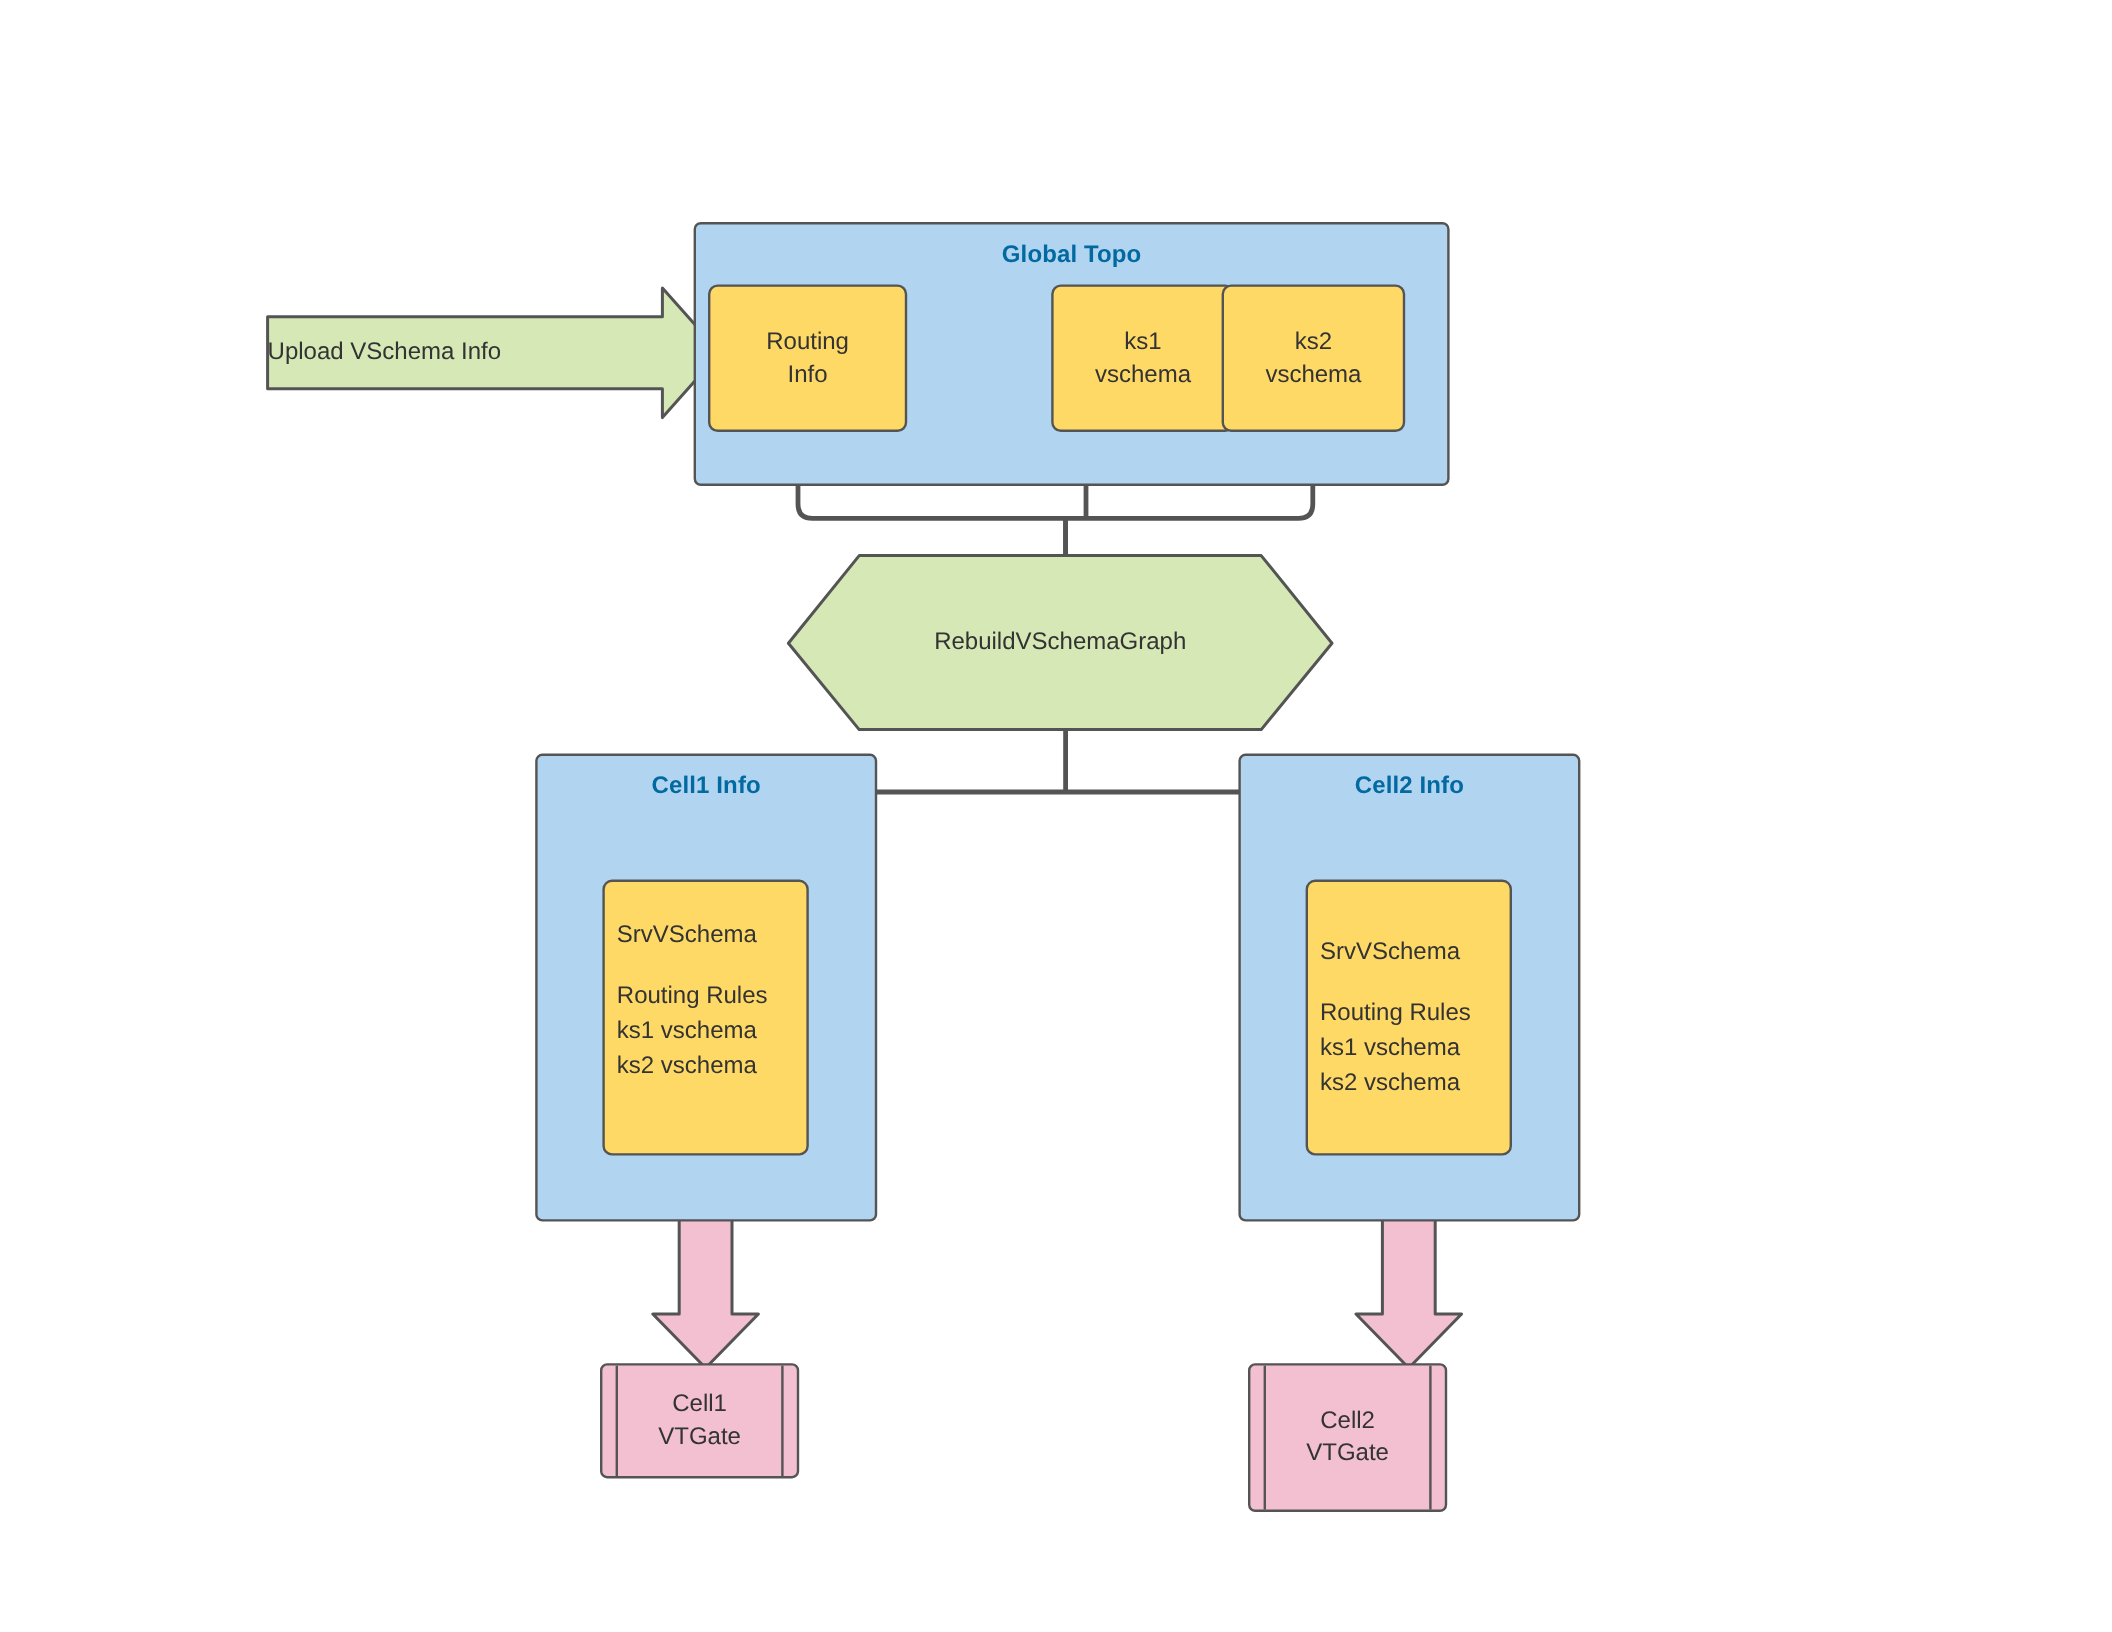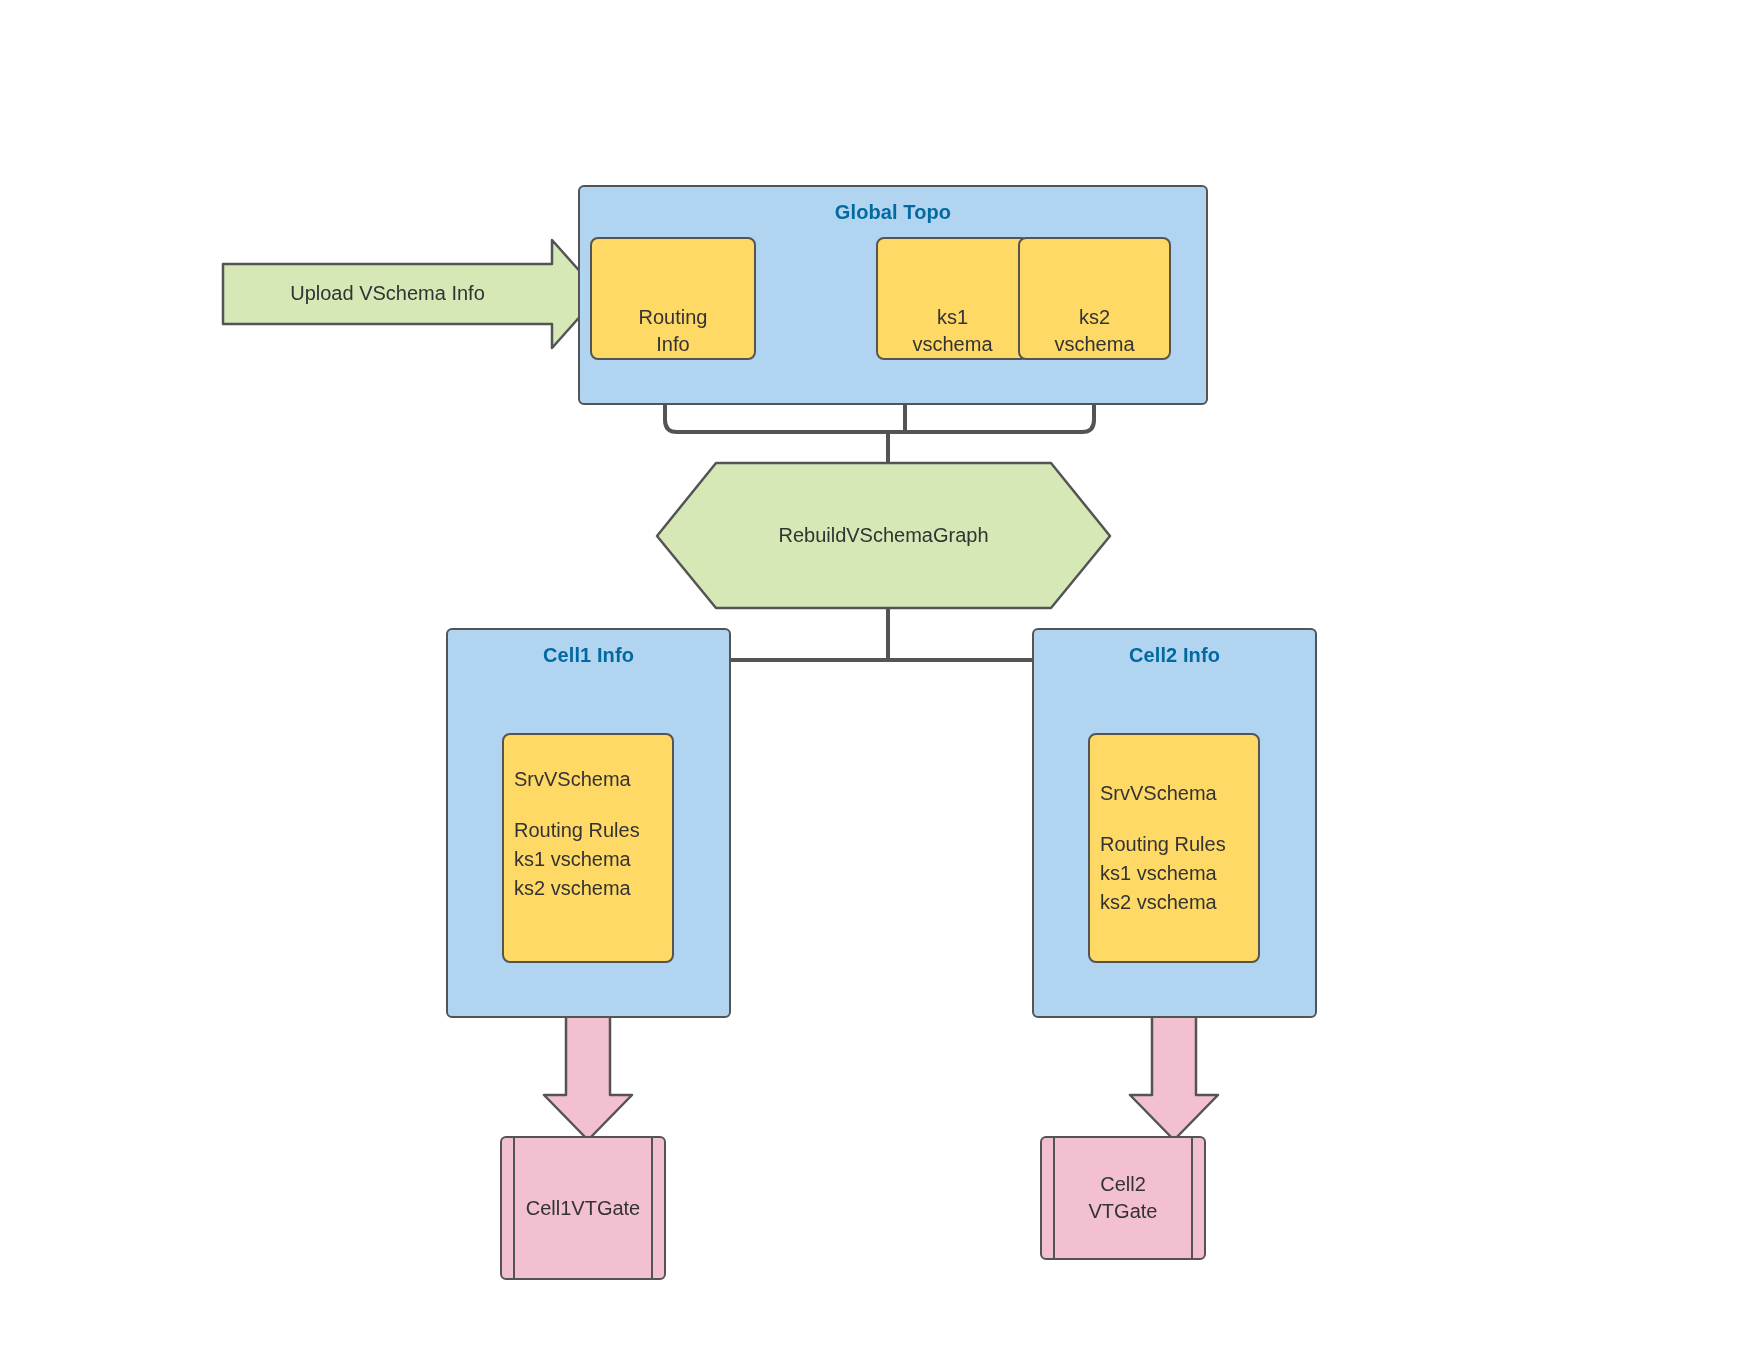--- a/index.html
+++ b/index.html
@@ -2,21 +2,21 @@
 <html><head>
 <meta charset="utf-8">
 <style>
   html,body{margin:0;padding:0;background:#ffffff;}
   body{width:1760px;height:1360px;font-family:"Liberation Sans",sans-serif;color:#333333;overflow:hidden;position:relative;}
   #stage{position:absolute;left:0;top:0;width:1760px;height:1360px;}
   svg#wires{position:absolute;left:0;top:0;width:1760px;height:1360px;pointer-events:none;}
   .node{position:absolute;box-sizing:border-box;display:flex;align-items:center;justify-content:center;text-align:center;}
   .container-box{border:2.5px solid #545454;border-radius:6px;background:#b1d5f0;}
   .container-title{position:absolute;left:0;right:0;top:14px;text-align:center;font-weight:bold;font-size:20px;color:#0369a1;letter-spacing:.1px;}
-  .yellow{background:#ffd966;border:2.5px solid #545454;border-radius:8px;font-size:20px;line-height:1.35;justify-content:flex-end;}
+  .yellow{background:#ffd966;border:2.5px solid #545454;border-radius:8px;font-size:20px;line-height:1.35;}
   .pink-proc{background:#f2c0d0;border:2.5px solid #545454;border-radius:6px;font-size:20px;line-height:1.35;}
   .pink-proc .bar{position:absolute;top:0;bottom:0;width:0;border-left:2.5px solid #545454;}
   .pink-proc .bar.l{left:11px;}
   .pink-proc .bar.r{right:11px;}
   .srv-text{text-align:left;width:100%;padding:0 0 0 10px;box-sizing:border-box;font-size:20px;line-height:1.45;color:#333333;}
   .srv-text .blank{display:block;height:22px;}
   .hex-label,.arrow-label{position:absolute;font-size:20px;color:#333333;white-space:nowrap;}
 </style>
 </head>
 <body>
@@ -47,21 +47,21 @@
     <path d="M1174,660 L1174,718" stroke="#545454" stroke-width="4" fill="none" marker-end="url(#arrowGray)"></path>
 
     <path d="M566,962 L610,962 L610,1095 L632,1095 L588,1140 L544,1095 L566,1095 Z" fill="#f2c0d0" stroke="#545454" stroke-width="2.5" stroke-linejoin="round"></path>
     <path d="M1152,962 L1196,962 L1196,1095 L1218,1095 L1174,1140 L1130,1095 L1152,1095 Z" fill="#f2c0d0" stroke="#545454" stroke-width="2.5" stroke-linejoin="round"></path>
 
     <path d="M223,264 L552,264 L552,240 L600,294 L552,348 L552,324 L223,324 Z" fill="#d5e8b6" stroke="#545454" stroke-width="2.5" stroke-linejoin="round"></path>
 
     <path d="M716,463 L1051,463 L1110,536 L1051,608 L716,608 L657,536 Z" fill="#d5e8b6" stroke="#545454" stroke-width="2.5" stroke-linejoin="round"></path>
   </svg>
 
-  <div class="arrow-label" style="left:223px;top:282px;width:329px;text-align:center;">Upload VSchema Info</div>
+  <div class="arrow-label" style="left:223px;top:282px;width:329px;">Upload VSchema Info</div>
 
   <div class="hex-label" style="left:657px;top:524px;width:453px;text-align:center;">RebuildVSchemaGraph</div>
 
   <div class="node container-box" style="left:578px;top:185px;width:630px;height:220px;">
     <div class="container-title">Global Topo</div>
   </div>
 
   <div class="node yellow" style="left:590px;top:237px;width:166px;height:123px;flex-direction:column;">
     <span>Routing</span>
     <span>Info</span>
@@ -84,21 +84,21 @@
   <div class="node yellow" style="left:502px;top:733px;width:172px;height:230px;align-items:flex-start;padding-top:30px;">
     <div class="srv-text">
       <div>SrvVSchema</div>
       <span class="blank"></span>
       <div>Routing Rules</div>
       <div>ks1 vschema</div>
       <div>ks2 vschema</div>
     </div>
   </div>
 
-  <div class="node pink-proc" style="left:500px;top:1136px;width:166px;height:144px;flex-direction:row;position:absolute;">
+  <div class="node pink-proc" style="left:500px;top:1136px;width:166px;height:96px;flex-direction:column;position:absolute;">
     <span class="bar l"></span>
     <span class="bar r"></span>
     <span>Cell1</span>
     <span>VTGate</span>
   </div>
 
   <div class="node container-box" style="left:1032px;top:628px;width:285px;height:390px;">
     <div class="container-title">Cell2 Info</div>
   </div>
 

